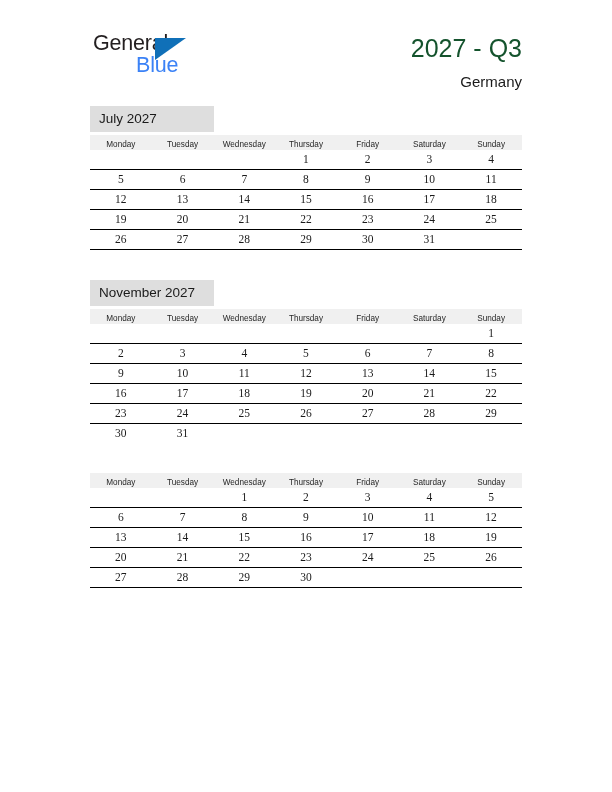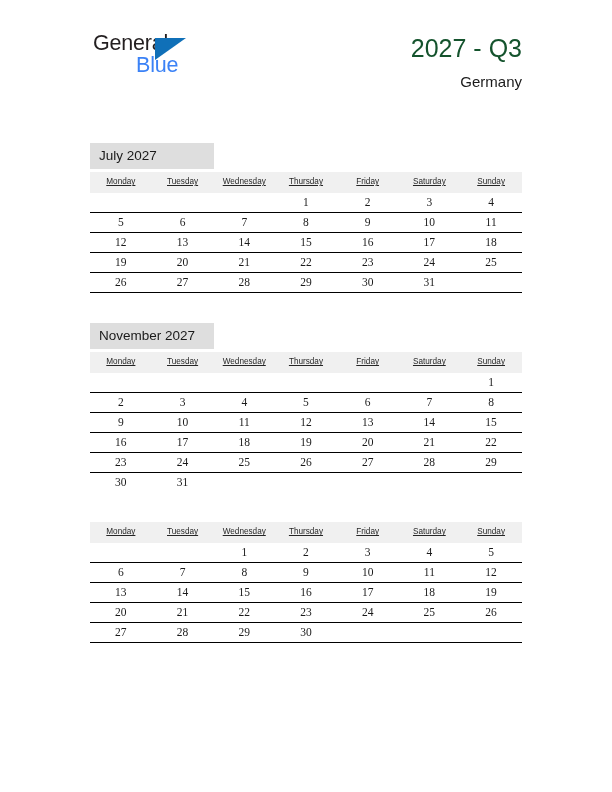--- a/index.html
+++ b/index.html
@@ -85,21 +85,20 @@
     line-height: 1.15;
     white-space: nowrap;
   }
 
   
   .months {
     position: absolute;
     left: 90px;
     top: 106px;
     width: 432px;
-    margin-top: 37px;
   }
   .month {
     margin-bottom: 30px;
   }
   .month:last-child {
     margin-bottom: 0;
   }
   .month-title {
     display: block;
     width: 124px;
@@ -117,23 +116,22 @@
     border-collapse: collapse;
     table-layout: fixed;
   }
   table.cal th {
     background: #f0f0f0;
     font-size: 8.2px;
     font-weight: normal;
     color: #262626;
     font-family: "Liberation Sans", sans-serif;
     text-align: center;
-    padding: 5px 0 7px 0;
+    padding: 5px 0 1px 0;
     border: none;
-    text-decoration: underline;
   }
   table.cal td {
     font-size: 11.5px;
     color: #1a1a1a;
     font-family: "Liberation Serif", serif;
     text-align: center;
     height: 16px;
     padding: 1px 0 2px 0;
     border-top: 1px solid #000000;
     border-bottom: none;

